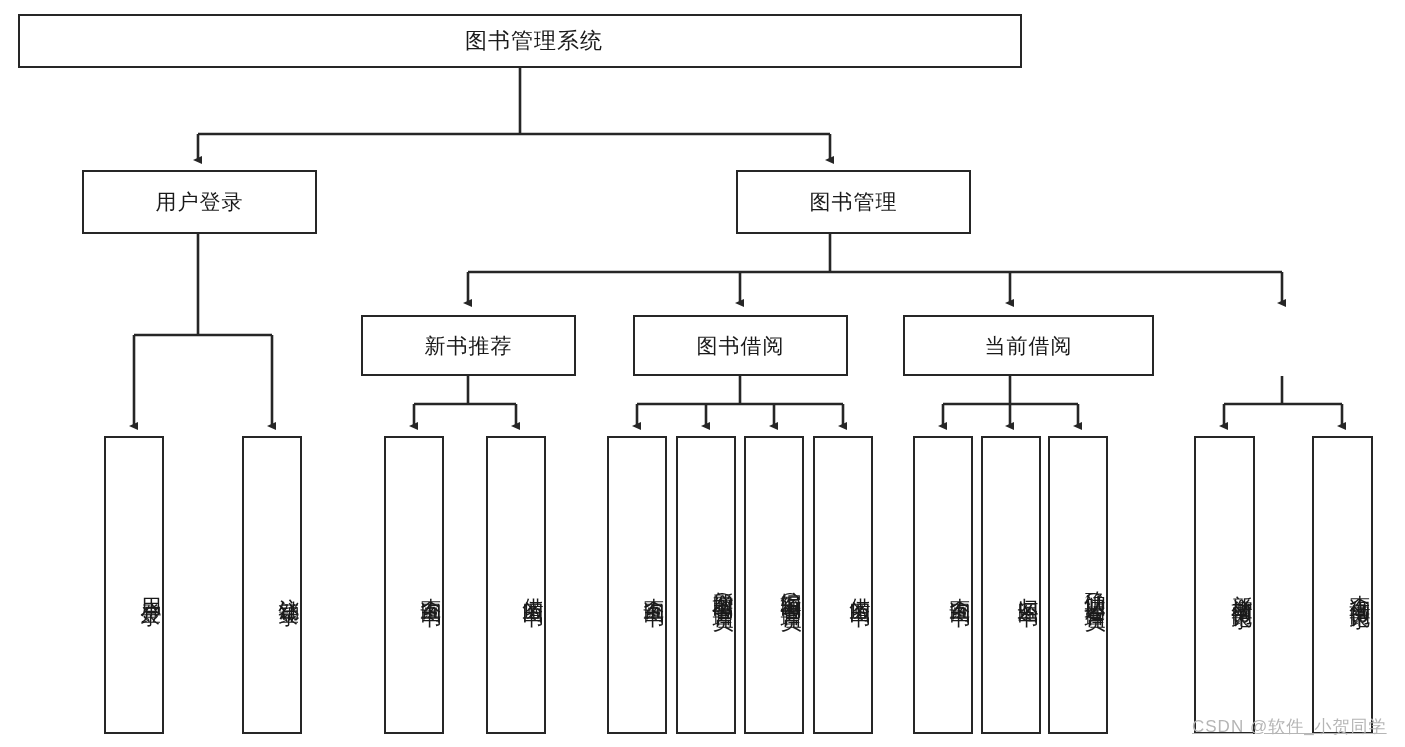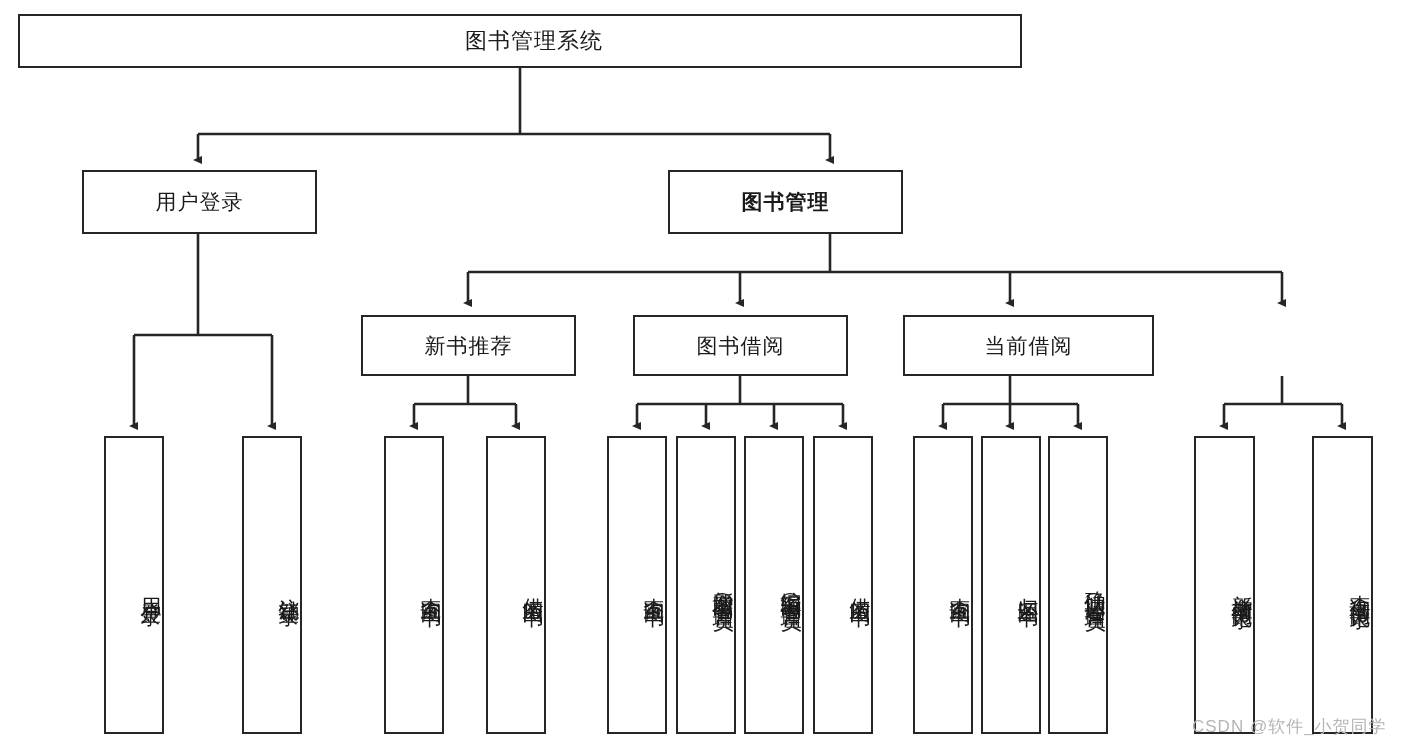--- a/index.html
+++ b/index.html
@@ -59,20 +59,21 @@
     font-size: 22px;
     padding-left: 28px;
   }
   .watermark {
     position: absolute;
     font-size: 17px;
     color: #b5b5b5;
     letter-spacing: 1px;
     white-space: nowrap;
     user-select: none;
+    text-decoration: underline;
   }
 </style>
 </head>
 <body>
 
 <div id="canvas">
 
   <svg id="edges" viewBox="0 0 1405 747" width="1405" height="747" aria-hidden="true">
     <defs>
       <marker id="arrow" markerWidth="10" markerHeight="10" refX="5" refY="5" orient="auto" markerUnits="userSpaceOnUse">
@@ -123,21 +124,21 @@
     </g>
   </svg>
 
   <div class="node horiz root" style="left:18px; top:14px; width:1004px; height:54px;">
     <span>图书管理系统</span>
   </div>
 
   <div class="node horiz" style="left:82px; top:170px; width:235px; height:64px;">
     <span>用户登录</span>
   </div>
-  <div class="node horiz" style="left:668px; top:170px; width:235px; height:64px;font-weight:bold;">
+  <div class="node horiz" style="left:736px; top:170px; width:235px; height:64px;">
     <span>图书管理</span>
   </div>
 
   <div class="node horiz" style="left:633px; top:315px; width:215px; height:61px;">
     <span>图书借阅</span>
   </div>
   <div class="node horiz" style="left:361px; top:315px; width:215px; height:61px;">
     <span>新书推荐</span>
   </div>
   <div class="node horiz" style="left:903px; top:315px; width:251px; height:61px;">

